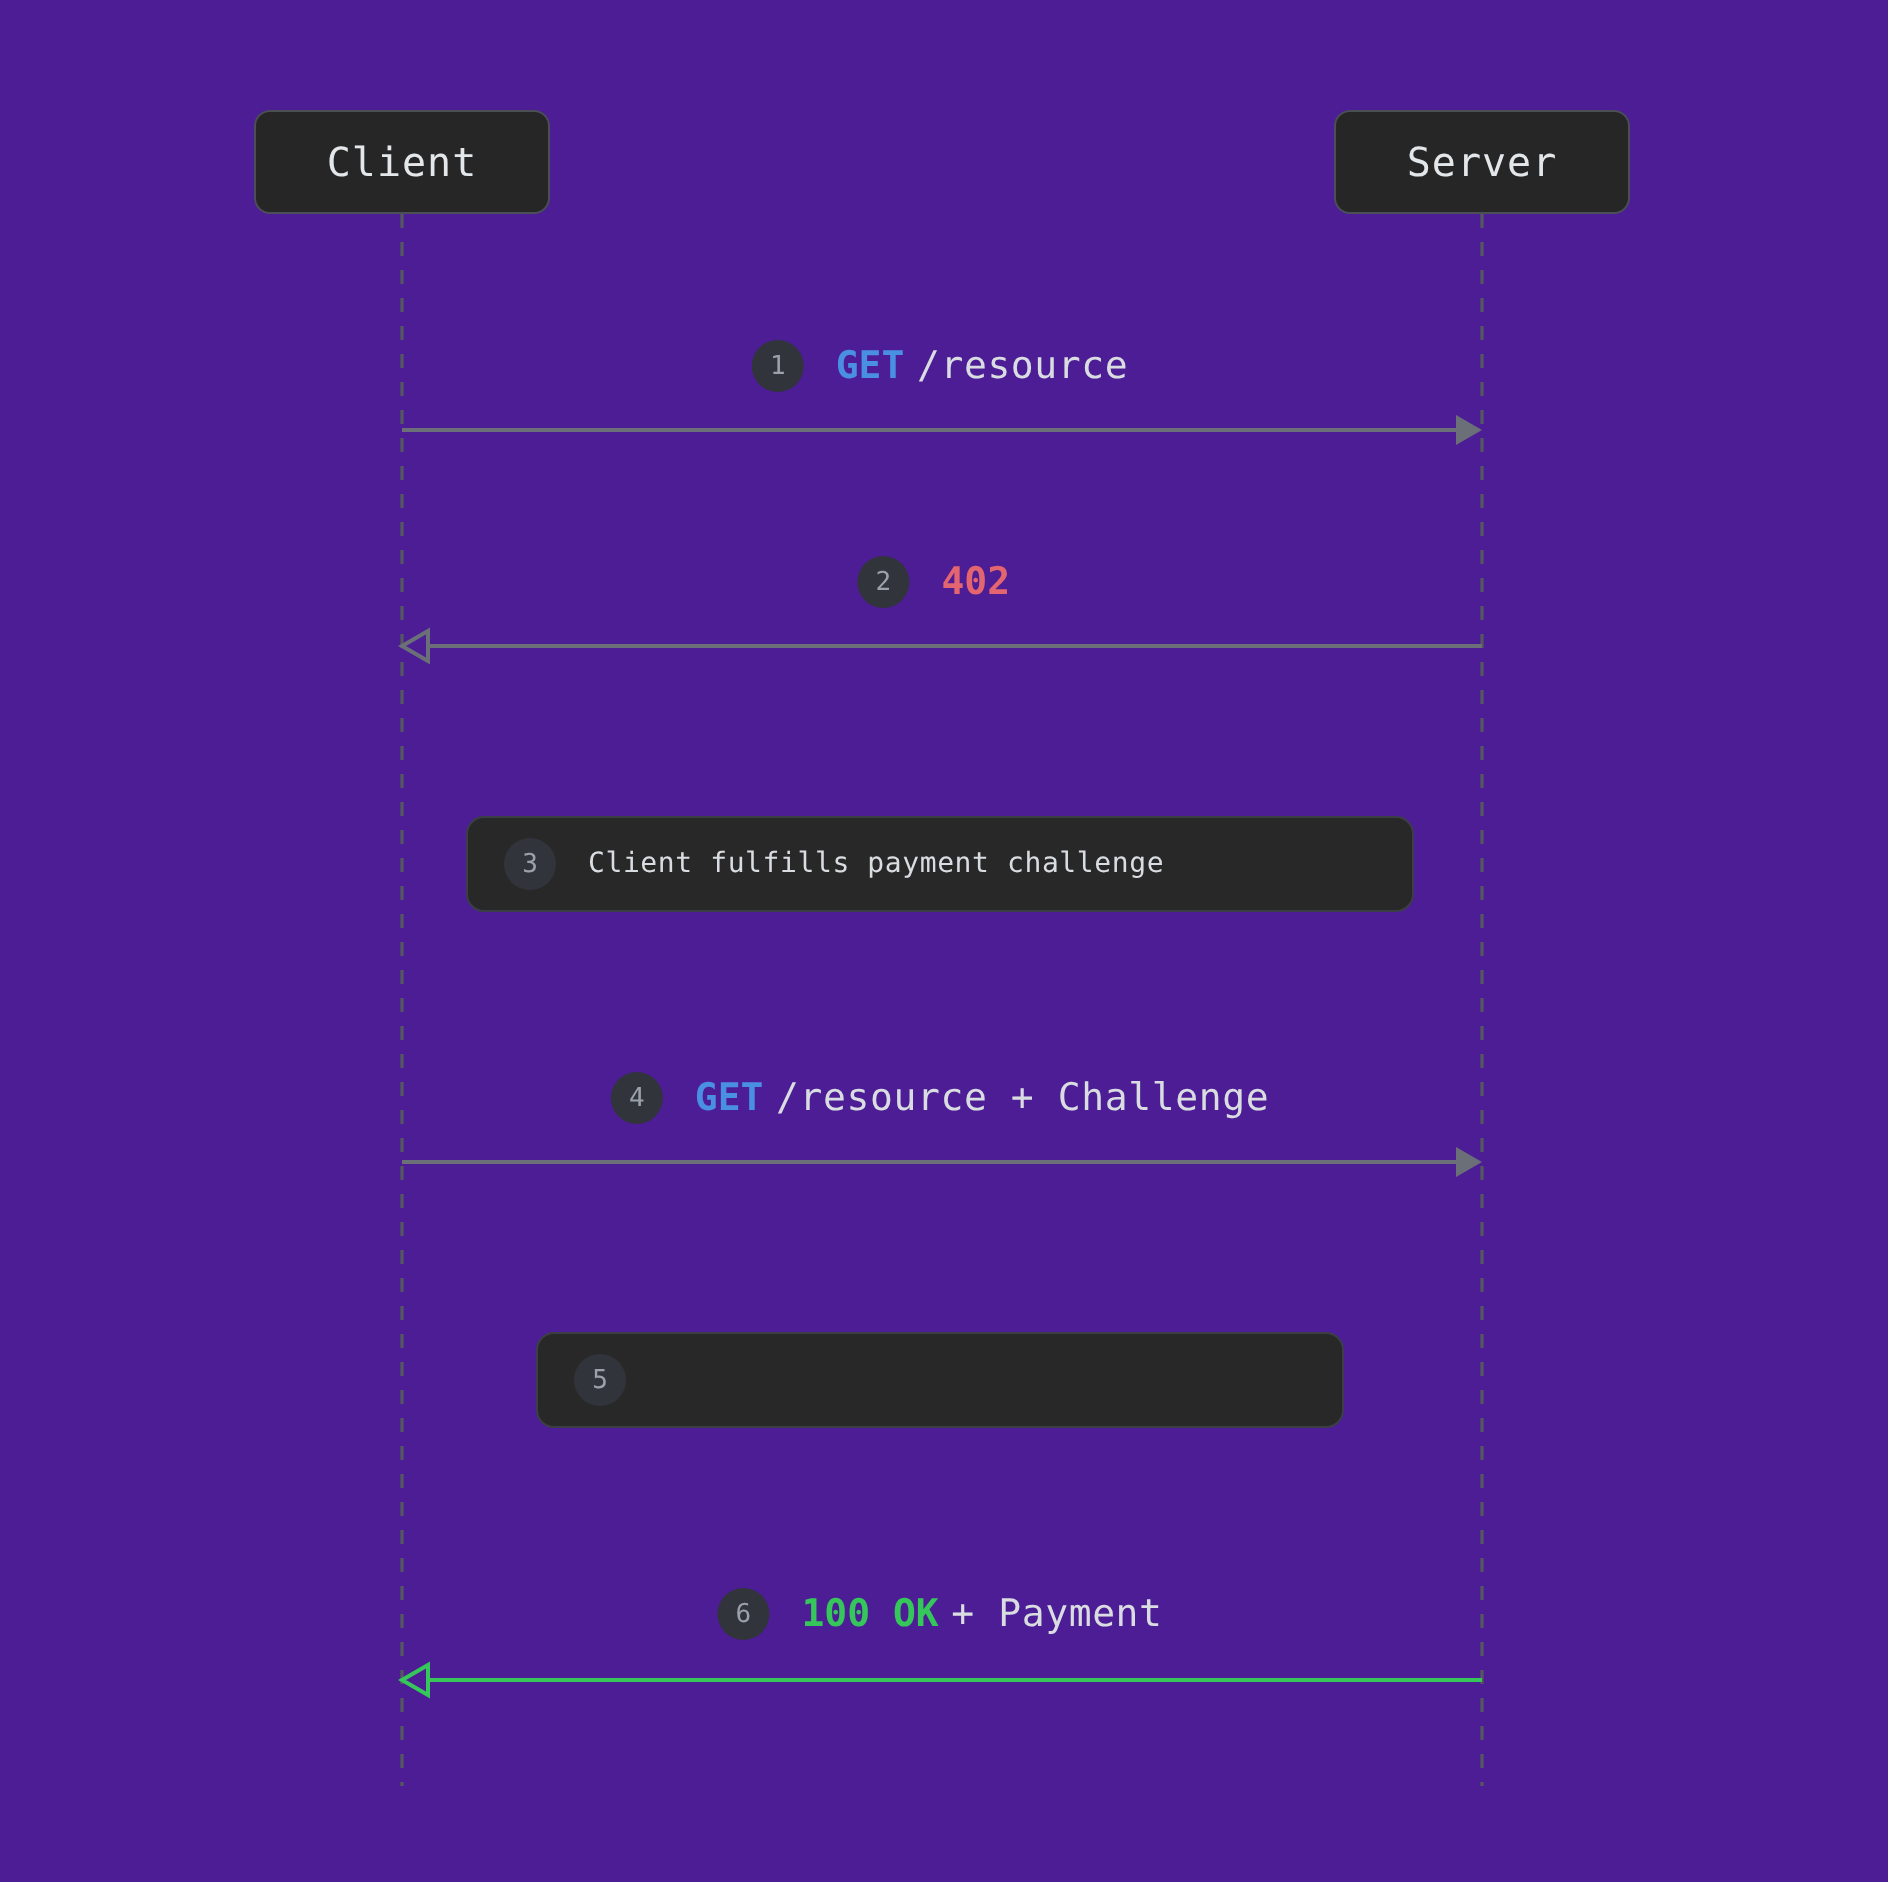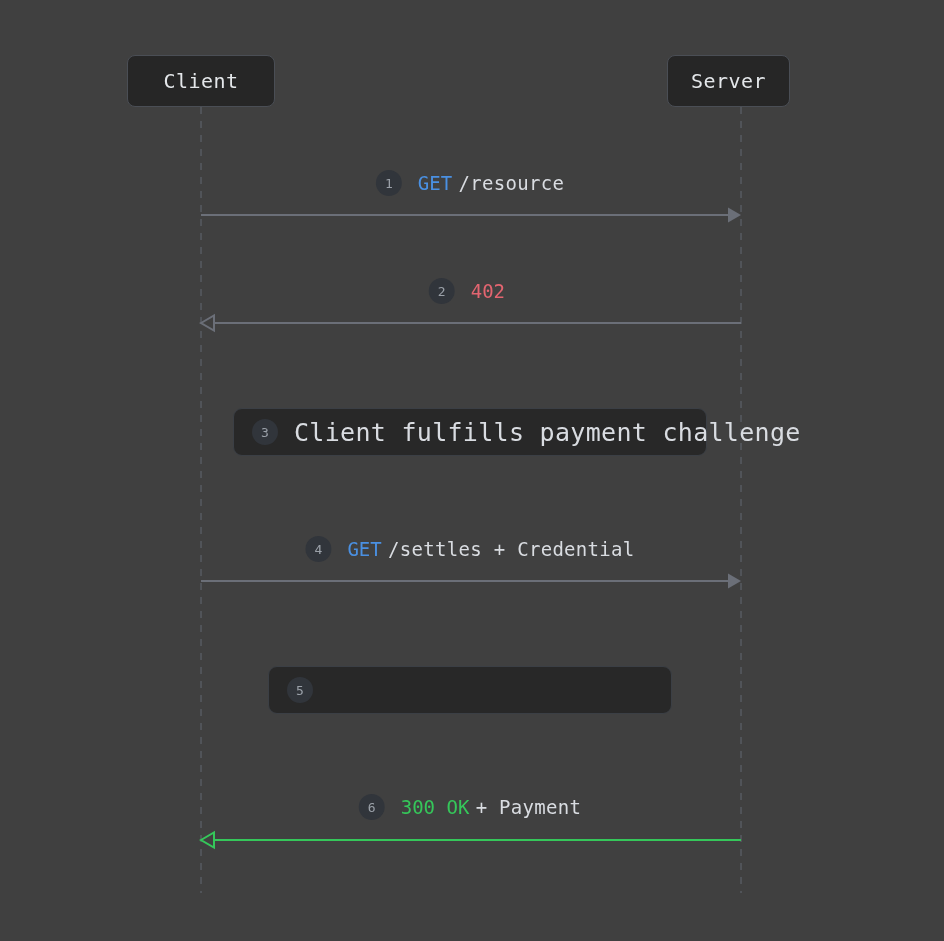--- a/index.html
+++ b/index.html
@@ -13,21 +13,21 @@
     height: 941px;
     overflow: hidden;
     font-family: "DejaVu Sans Mono", "Liberation Mono", monospace;
     color: #d6d9de;
   }
 
   #diagram-root {
     position: relative;
     width: 944px;
     height: 941px;
-    background: #404040;
+    background: #4c1d95;
   }
 
   
   #wire-layer {
     position: absolute;
     left: 0;
     top: 0;
     width: 944px;
     height: 941px;
     pointer-events: none;
@@ -61,21 +61,21 @@
     white-space: nowrap;
     font-size: 19px;
     line-height: 1;
     transform: translateX(-50%);
   }
   .msg-label .msg-text {
     color: #d9dce1;
     letter-spacing: 0.3px;
   }
   .msg-label .verb {
-    font-weight: 400;
+    font-weight: 700;
     margin-right: 0.55ch;
   }
   .verb.verb-blue   { color: #4a90e2; }
   .verb.verb-red    { color: #e36570; }
   .verb.verb-green  { color: #35c75a; }
 
   
   .step-badge {
     flex: 0 0 auto;
     width: 26px;
@@ -100,21 +100,21 @@
     border: 1px solid #3b3f45;
     border-radius: 9px;
     display: flex;
     align-items: center;
     padding: 0 24px 0 18px;
     transform: translateX(-50%);
     white-space: nowrap;
   }
   .note-box .note-text {
     color: #d9dce1;
-    font-size: 25px;
+    font-size: 14px;
     letter-spacing: 0.3px;
   }
   .note-box .step-badge {
     margin-right: 16px;
   }
 </style>
 </head>
 <body>
 
 <div id="diagram-root">
@@ -133,21 +133,21 @@
         <polygon points="741,581 728,573.5 728,588.5" fill="#6b6f78" stroke="none"></polygon>
         <line x1="741" x2="214" y1="840" y2="840" stroke="#35c75a" stroke-width="2"></line>
         <polygon points="201,840 214,832.5 214,847.5" fill="none" stroke="#35c75a" stroke-width="2" stroke-linejoin="miter"></polygon>
       </g>
   </svg>
 
   <div class="participant-box" style="left:127px; top:55px; width:148px;">
     <span class="pname">Client</span>
   </div>
 
-  <div class="participant-box" style="left:667px; top:55px; width:123px;justify-content:center;">
+  <div class="participant-box" style="left:667px; top:55px; width:148px;justify-content:center;">
     <span class="pname">Server</span>
   </div>
 
   <div class="msg-label" style="left:470px; top:170px;">
     <span class="step-badge">1</span>
     <span class="verb verb-blue">GET</span>
     <span class="msg-text">/resource</span>
   </div>
 
   <div class="msg-label" style="left:470px; top:278px;">
@@ -156,26 +156,26 @@
   </div>
 
   <div class="note-box" style="left:470px; top:408px; width:474px;">
     <span class="step-badge">3</span>
     <span class="note-text">Client fulfills payment challenge</span>
   </div>
 
   <div class="msg-label" style="left:470px; top:536px;">
     <span class="step-badge">4</span>
     <span class="verb verb-blue">GET</span>
-    <span class="msg-text">/settles + Credential</span>
+    <span class="msg-text">/resource + Challenge</span>
   </div>
 
   <div class="note-box" style="left:470px; top:666px; width:404px;">
     <span class="step-badge">5</span>
   </div>
 
   <div class="msg-label" style="left:470px; top:794px;">
     <span class="step-badge">6</span>
-    <span class="verb verb-green">300 OK</span>
+    <span class="verb verb-green">100 OK</span>
     <span class="msg-text">+ Payment</span>
   </div>
 
 </div>
 
 </body></html>

